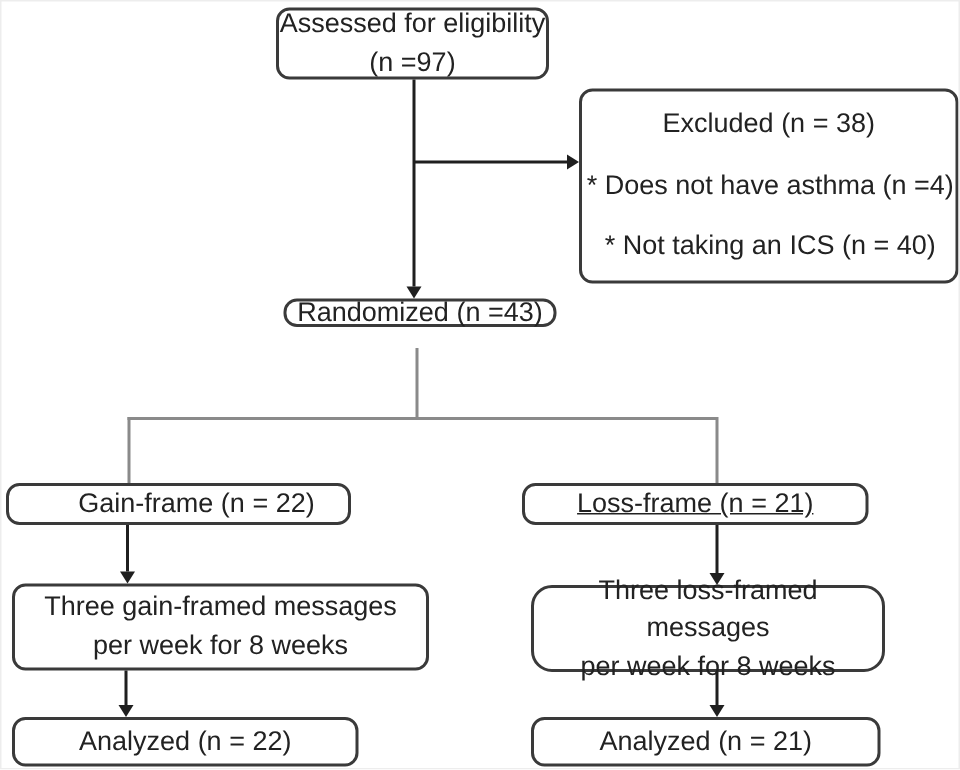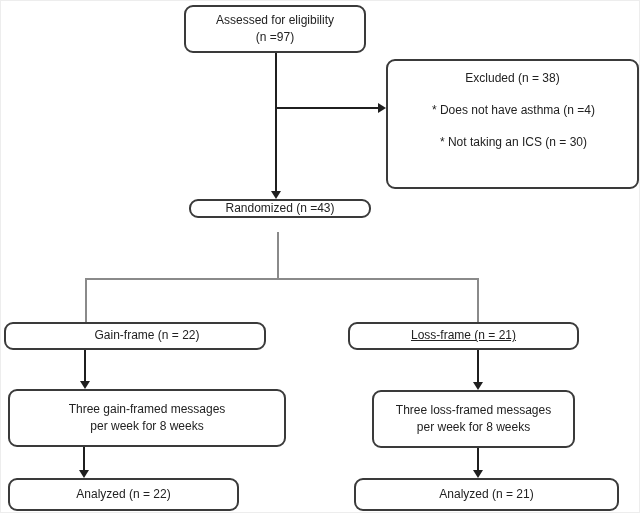--- a/index.html
+++ b/index.html
@@ -26,37 +26,37 @@
   .fbox {
     position: absolute;
     background: #fff;
     border: 2px solid var(--box-border);
     border-radius: 9px;
     display: flex;
     flex-direction: column;
     align-items: center;
     justify-content: center;
     text-align: center;
-    font-size: 12px;
+    font-size: 18px;
     line-height: 1.42;
     color: var(--text);
   }
   .box-assessed   { left: 183px; top: 4px;   width: 182px; height: 48px; }
   .box-excluded   { left: 385px; top: 58px;  width: 253px; height: 130px;
                     justify-content: flex-start; align-items: center;
                     text-align: left; padding: 8px 10px 6px 10px; }
   .box-excluded .excl-title { text-align: center; margin-top: 1px; }
   .box-excluded .excl-item  { margin-top: 15px; padding-left: 2px; white-space: nowrap; }
   .box-randomized { left: 188px; top: 198px; width: 182px; height: 19px; }
-  .box-gain-frame { left: 3px;   top: 321px; width: 262px; height: 28px; padding-left: 24px; }
+  .box-gain-frame { left: 3px;   top: 321px; width: 230px; height: 28px; padding-left: 24px; }
   .box-loss-frame { left: 347px; top: 321px; width: 231px; height: 28px; text-decoration: underline; }
   .box-gain-msgs  { left: 7px;   top: 388px; width: 278px; height: 58px; }
-  .box-loss-msgs  { left: 371px; top: 389px; width: 203px; height: 58px; }
+  .box-loss-msgs  { left: 353px; top: 389px; width: 236px; height: 58px; border-radius: 14px; }
   .box-an-gain    { left: 7px;   top: 477px; width: 231px; height: 33px; }
-  .box-an-loss    { left: 353px; top: 477px; width: 265px; height: 33px; }
+  .box-an-loss    { left: 353px; top: 477px; width: 233px; height: 33px; }
 
   .line { position: absolute; background: var(--arrow); }
   .gline { position: absolute; background: var(--connector); }
   .ah-down {
     position: absolute; width: 0; height: 0;
     border-left: 5px solid transparent;
     border-right: 5px solid transparent;
     border-top: 8px solid var(--arrow);
   }
   .ah-right {
@@ -95,21 +95,21 @@
 <div class="figure">
 
   <div class="fbox box-assessed">
     <div>Assessed for eligibility</div>
     <div>(n =97)</div>
   </div>
 
   <div class="fbox box-excluded">
     <div class="excl-title">Excluded (n = 38)</div>
     <div class="excl-item">* Does not have asthma (n =4)</div>
-    <div class="excl-item">* Not taking an ICS (n = 30)</div>
+    <div class="excl-item">* Not taking an ICS (n = 40)</div>
   </div>
 
   <div class="fbox box-randomized">
     <div>Randomized (n =43)</div>
   </div>
 
   <div class="fbox box-gain-frame">
     <div>Gain-frame (n = 22)</div>
   </div>
 

